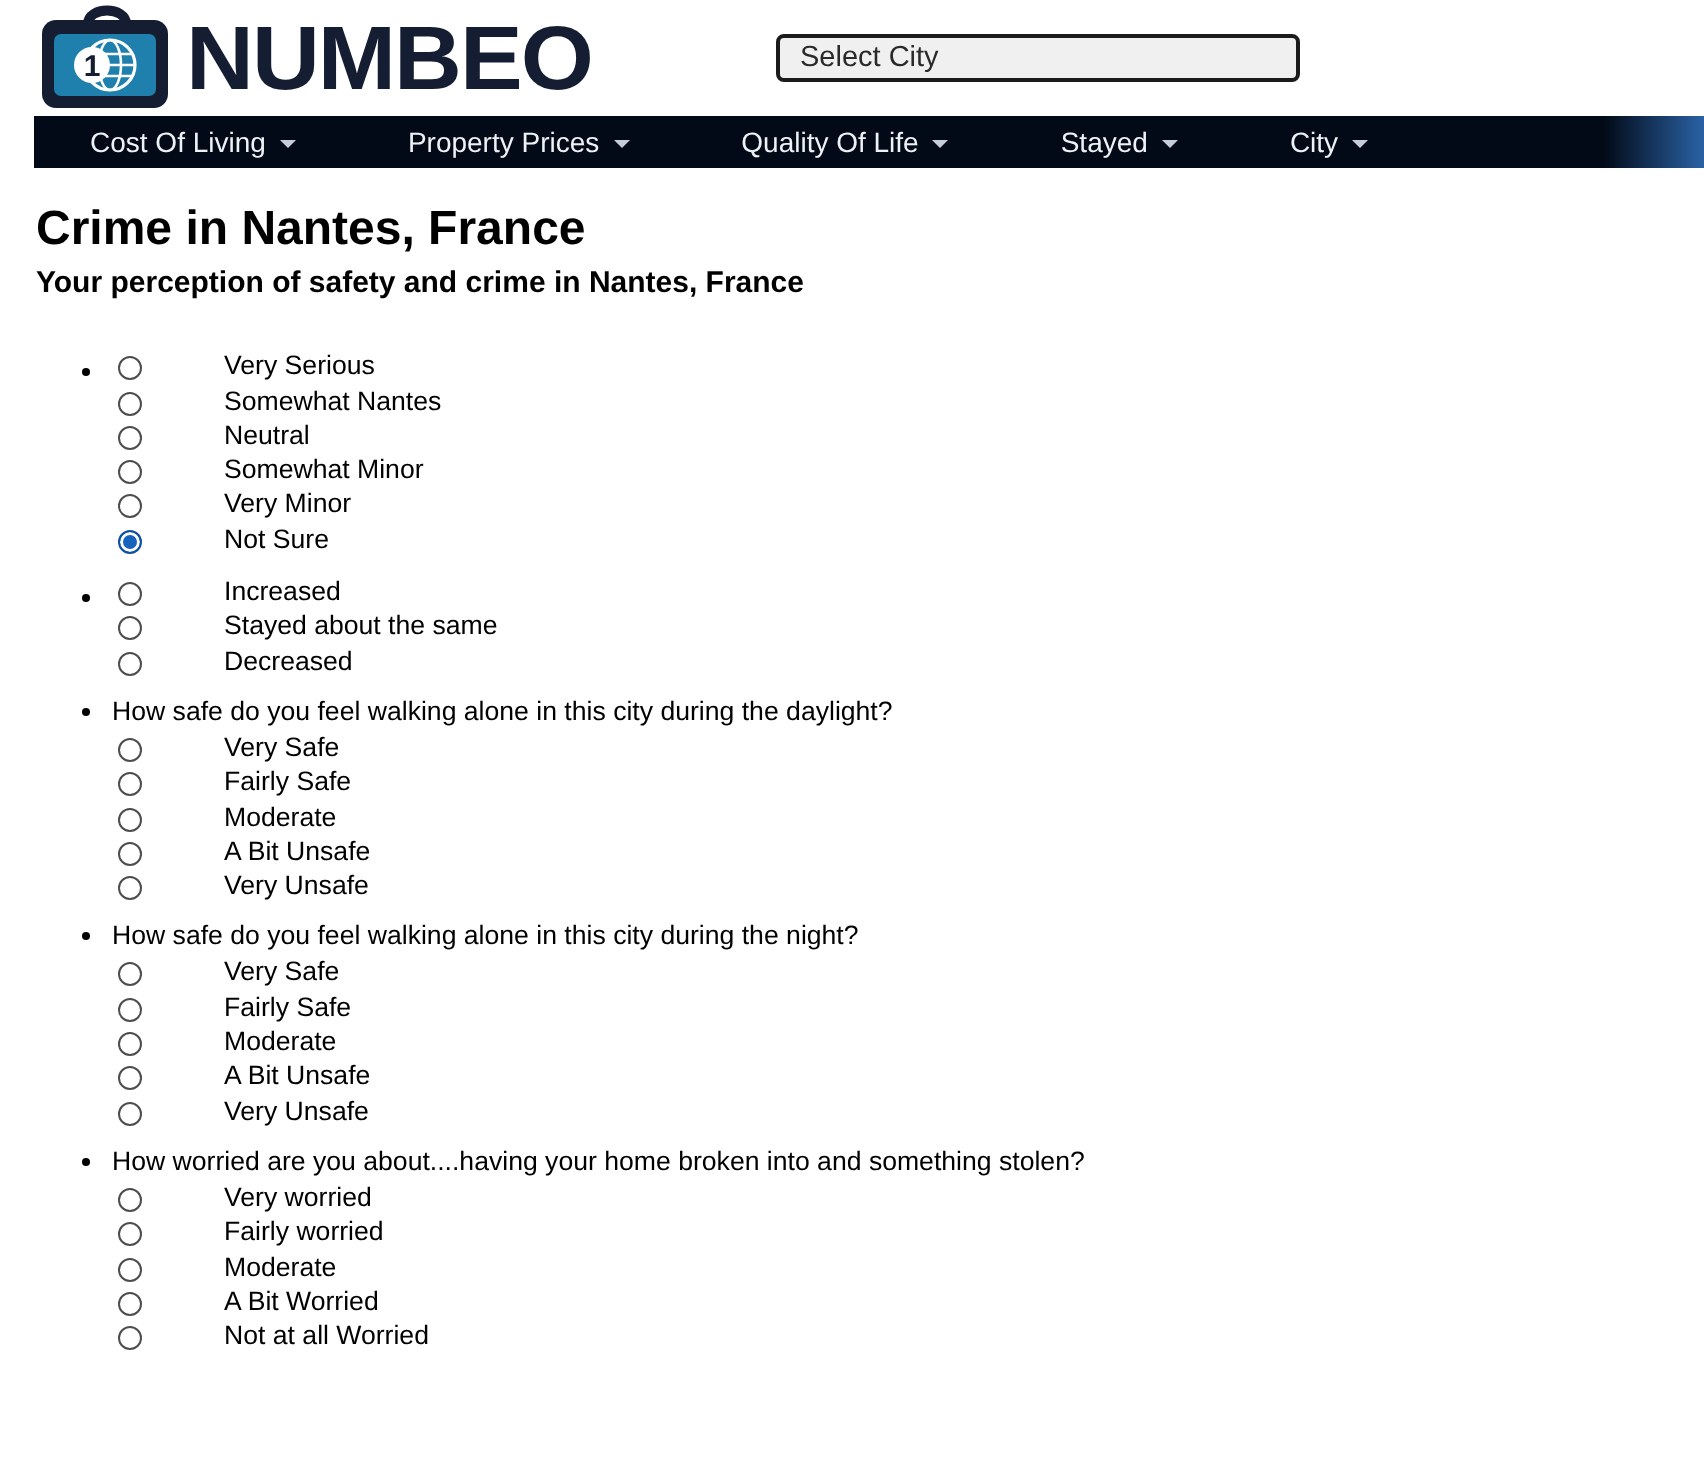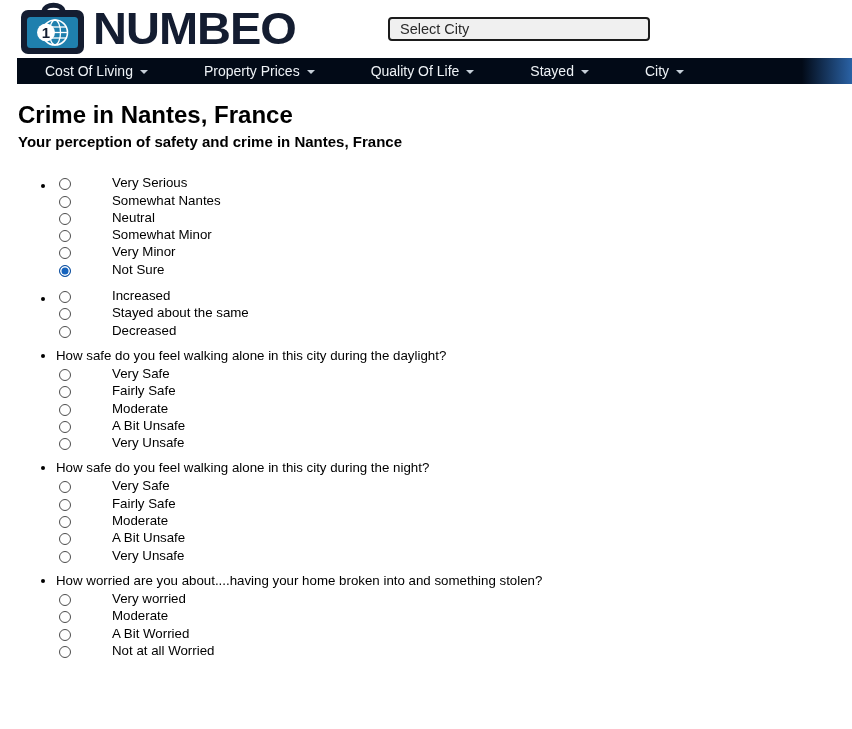--- a/index.html
+++ b/index.html
@@ -225,20 +225,24 @@
   </li>
 
   <li class="question">
     <div class="q-text">How worried are you about....having your home broken into and something stolen?</div>
     <div class="options">
   <label class="option">
     <input type="radio" name="question-4" style="">
     <span class="opt-label">Very worried</span>
   </label>
 
+  <label class="option">
+    <input type="radio" name="question-4" style="">
+    <span class="opt-label">Fairly worried</span>
+  </label>
 
   <label class="option">
     <input type="radio" name="question-4" style="">
     <span class="opt-label">Moderate</span>
   </label>
 
   <label class="option">
     <input type="radio" name="question-4" style="">
     <span class="opt-label">A Bit Worried</span>
   </label>

